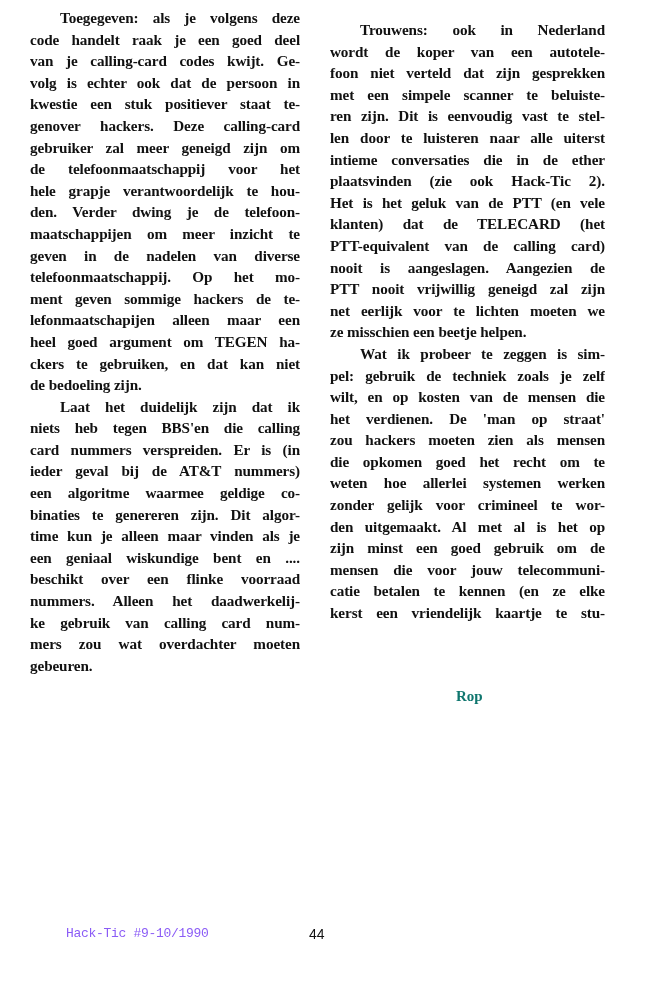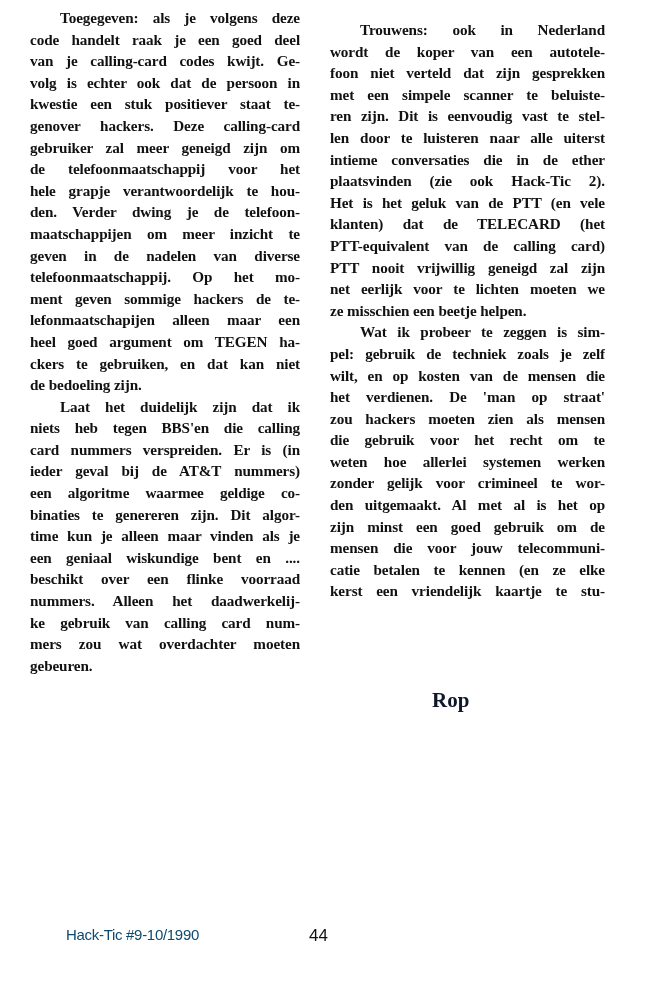--- a/index.html
+++ b/index.html
@@ -4,23 +4,23 @@
 <style>
   html, body { margin:0; padding:0; background:#ffffff; }
   body { width:652px; height:981px; position:relative; overflow:hidden; }
   .page { position:absolute; left:0; top:0; width:652px; height:981px; background:#fff; }
   .col { position:absolute; top:7px; font-family:"Liberation Serif", serif; font-size:15.2px; color:#111; font-weight:bold; letter-spacing:-0.1px; }
   .col.left { left:30px; width:270px; }
   .col.right { left:330px; width:275px;margin-top:12px; }
   .line { display:block; height:21.6px; line-height:21.6px; white-space:nowrap; text-align:justify; text-align-last:justify; overflow:hidden; }
   .line.last { text-align-last:left; }
   .line.indent { padding-left:30px; }
-  .signature { position:absolute; left:432px; top:688px; font-family:"Liberation Serif", serif; font-weight:bold; font-size:21px; color:#0f172a; }
-  .footer-title { position:absolute; left:66px; top:926px; font-family:Liberation Sans, sans-serif; font-size:15px; color:#0c4a6e; letter-spacing:-0.3px; }
-  .footer-page { position:absolute; left:309px; top:926px; font-family:"Liberation Sans", sans-serif; font-size:17px; color:#111; }
+  .signature { position:absolute; left:456px; top:688px; font-family:"Liberation Serif", serif; font-weight:bold; font-size:15px; color:#0f766e; }
+  .footer-title { position:absolute; left:66px; top:926px; font-family:Liberation Mono, monospace; font-size:13px; color:#8b5cf6; letter-spacing:-0.3px; }
+  .footer-page { position:absolute; left:309px; top:926px; font-family:"Liberation Sans", sans-serif; font-size:14px; color:#111; }
 </style>
 </head>
 <body>
 
 <div class="page">
   <div class="col left" id="left-col">
       <div>
         <span class="line indent">Toegegeven: als je volgens deze</span>
         <span class="line">code handelt raak je een goed deel</span>
         <span class="line">van je calling-card codes kwijt. Ge-</span>
@@ -62,31 +62,32 @@
         <span class="line">wordt de koper van een autotele-</span>
         <span class="line">foon niet verteld dat zijn gesprekken</span>
         <span class="line">met een simpele scanner te beluiste-</span>
         <span class="line">ren zijn. Dit is eenvoudig vast te stel-</span>
         <span class="line">len door te luisteren naar alle uiterst</span>
         <span class="line">intieme conversaties die in de ether</span>
         <span class="line">plaatsvinden (zie ook Hack-Tic 2).</span>
         <span class="line">Het is het geluk van de PTT (en vele</span>
         <span class="line">klanten) dat de TELECARD (het</span>
         <span class="line">PTT-equivalent van de calling card)</span>
+        <span class="line">nooit is aangeslagen. Aangezien de</span>
         <span class="line">PTT nooit vrijwillig geneigd zal zijn</span>
         <span class="line">net eerlijk voor te lichten moeten we</span>
         <span class="line last">ze misschien een beetje helpen.</span>
       </div>
       <div>
         <span class="line indent">Wat ik probeer te zeggen is sim-</span>
         <span class="line">pel: gebruik de techniek zoals je zelf</span>
         <span class="line">wilt, en op kosten van de mensen die</span>
         <span class="line">het verdienen. De 'man op straat'</span>
         <span class="line">zou hackers moeten zien als mensen</span>
-        <span class="line">die gebruik voor het recht om te</span>
+        <span class="line">die opkomen goed het recht om te</span>
         <span class="line">weten hoe allerlei systemen werken</span>
         <span class="line">zonder gelijk voor crimineel te wor-</span>
         <span class="line">den uitgemaakt. Al met al is het op</span>
         <span class="line">zijn minst een goed gebruik om de</span>
         <span class="line">mensen die voor jouw telecommuni-</span>
         <span class="line">catie betalen te kennen (en ze elke</span>
         <span class="line">kerst een vriendelijk kaartje te stu-</span>
       </div>
     </div>
   <div class="signature">Rop</div>

